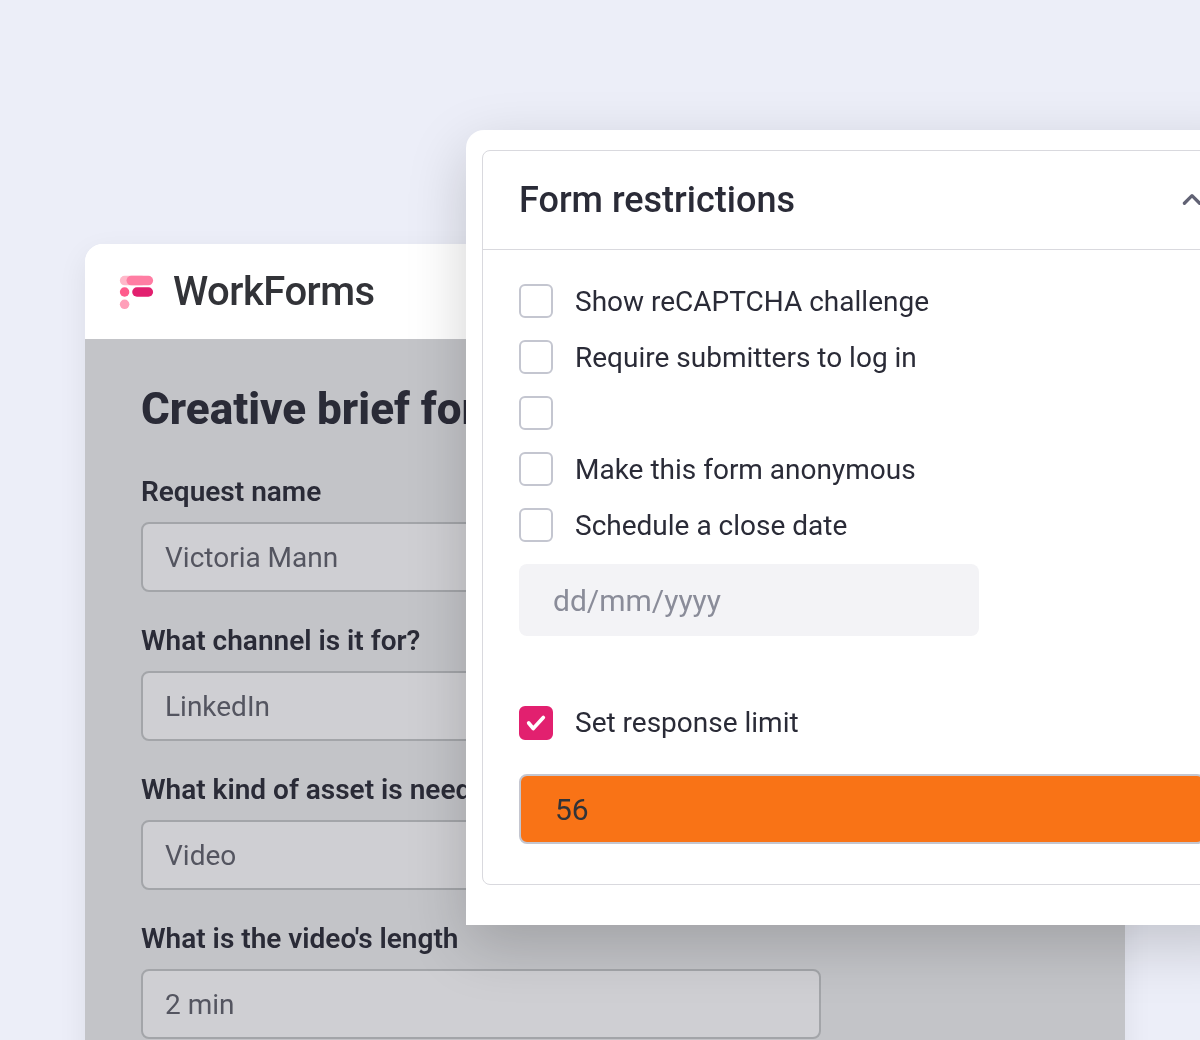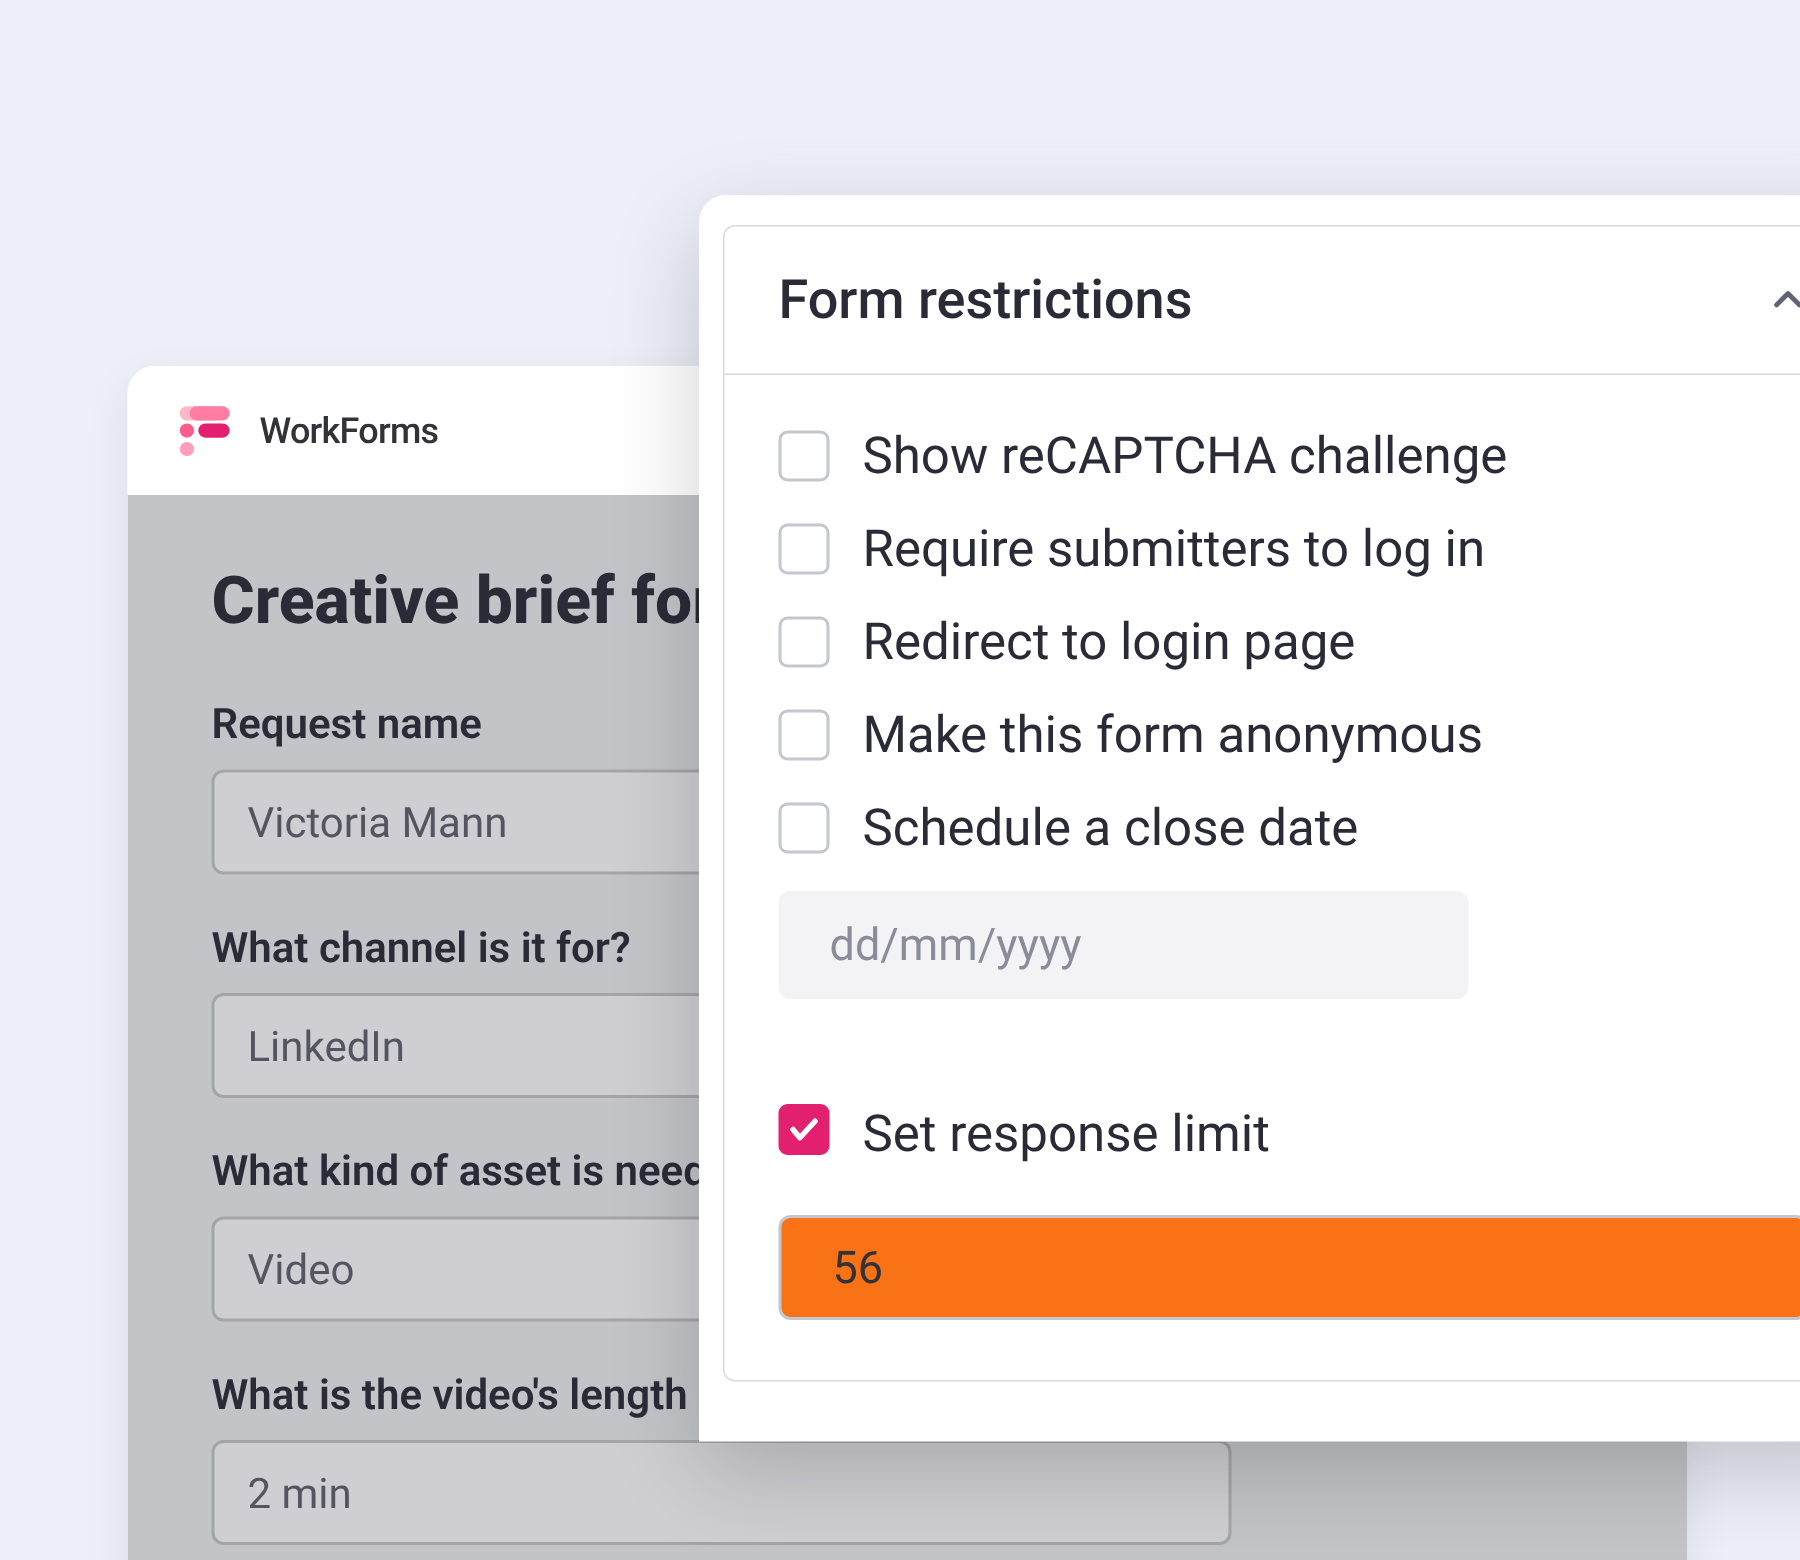--- a/index.html
+++ b/index.html
@@ -27,21 +27,21 @@
     align-items: center;
     gap: 18px;
     padding: 24px 36px 24px 32px;
     background: #fff;
   }
   .logo {
     width: 38px; height: 38px; position: relative;
   }
   .logo svg { width: 100%; height: 100%; }
   .brand {
-    font-size: 24px;
+    font-size: 40px;
     font-weight: 500;
     color: #323338;
     letter-spacing: -0.5px;
   }
   .form-card-body {
     background: #c3c4c8;
     padding: 44px 56px 120px 56px;
   }
   .form-title {
     font-size: 44px;
@@ -118,21 +118,21 @@
     background: #fff;
     flex-shrink: 0;
     display: flex; align-items: center; justify-content: center;
   }
   .checkbox.checked {
     background: #e2206f;
     border-color: #e2206f;
   }
   .checkbox.checked svg { width: 22px; height: 22px; color: #fff; }
   .check-label {
-    font-size: 34px;
+    font-size: 28px;
     color: #2a2b37;
   }
 
   .date-stub {
     margin-left: 0;
     margin-top: 12px;
     width: 460px;
     height: 72px;
     background: #f3f3f6;
     border-radius: 8px;
@@ -241,21 +241,20 @@
       <div class="check-row">
         <span class="checkbox"></span>
         <span class="check-label">Show reCAPTCHA challenge</span>
       </div>
       <div class="check-row">
         <span class="checkbox"></span>
         <span class="check-label">Require submitters to log in</span>
       </div>
       <div class="check-row">
         <span class="checkbox"></span>
-        <span class="check-label">Redirect to login page</span>
       </div>
       <div class="check-row">
         <span class="checkbox"></span>
         <span class="check-label">Make this form anonymous</span>
       </div>
       <div class="check-row">
         <span class="checkbox"></span>
         <span class="check-label">Schedule a close date</span>
       </div>
 

